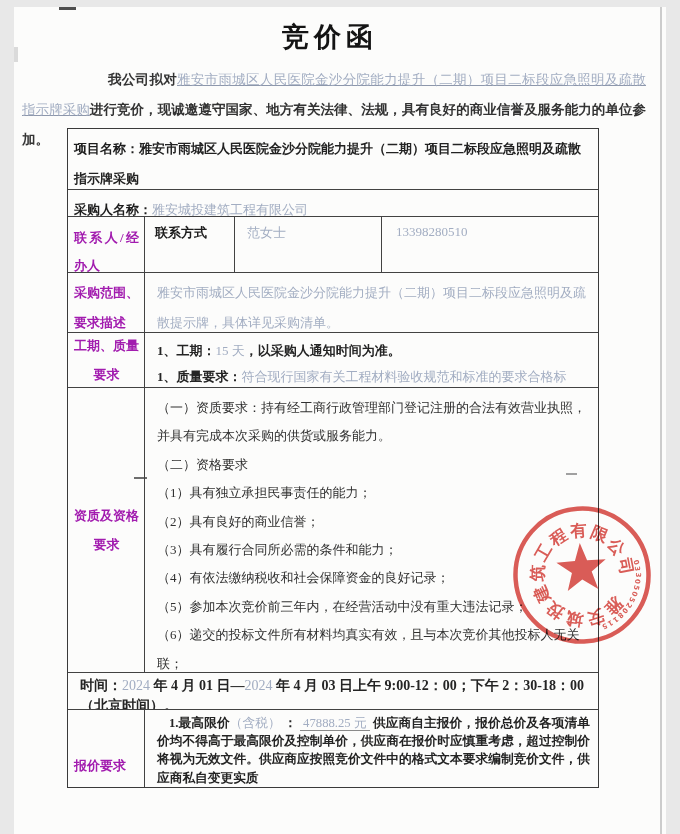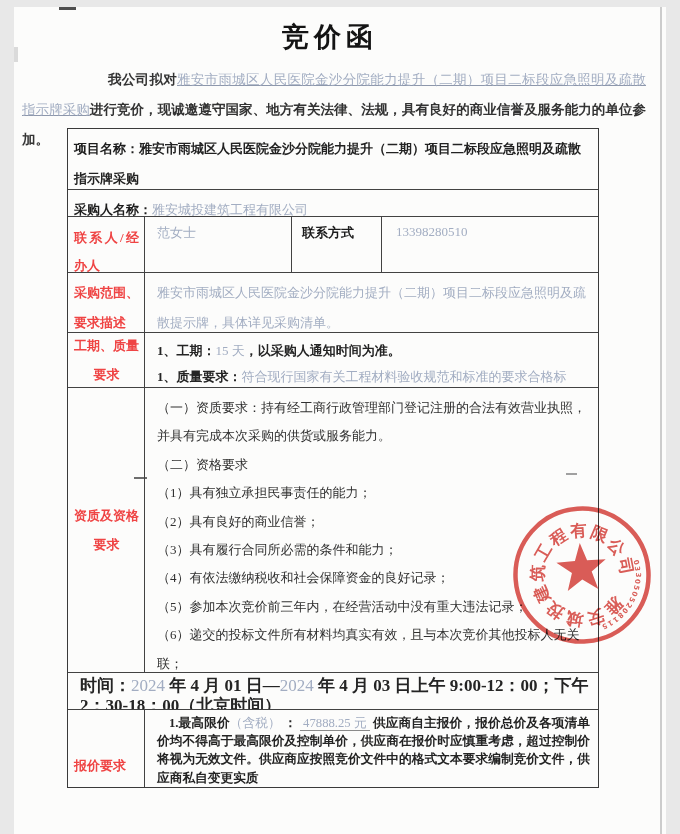--- a/index.html
+++ b/index.html
@@ -34,41 +34,41 @@
     border:1.6px solid #3a3a3a;box-sizing:border-box;
     font-size:13px;
   }
   .row{display:flex;box-sizing:border-box;border-top:1.4px solid #424242;}
   .row:first-child{border-top:none;}
   .r1{height:60px;} .r2{height:27px;} .r3{height:56px;} .r4{height:62px;}
   .r5{height:60px;} .r6{height:55px;} .r7{height:285px;} .r8{height:37px;} .r9{height:78px;}
   .cell{box-sizing:border-box;overflow:hidden;}
   .lab{
     width:77px;border-right:1.3px solid #424242;
-    font-weight:700;color:#ef4444;
+    font-weight:700;color:#a21caf;
     padding:0 5px 0 6px;display:flex;flex-direction:column;
   }
   .content{flex:1;padding:0 8px 0 12px;}
   .full-cell{margin:0;padding:5px 10px 0 6px;line-height:30px;}
   .lbl{font-weight:700;color:#1d1d1d;}
   .bold-val{font-weight:700;color:#222;}
   
   .r3 .c-name{width:147px;border-right:1.3px solid #424242;padding:7px 6px 0 12px;}
   .r3 .c-mlabel{width:90px;border-right:1.3px solid #424242;padding:7px 4px 0 10px;font-weight:700;color:#1d1d1d;}
   .r3 .c-phone{flex:1;padding:7px 4px 0 14px;}
   .lab-contact{padding-top:7px;line-height:28px;text-align:justify;text-justify:inter-character;}
   .lab-top{padding-top:5px;line-height:30px;}
   .lab-mid{justify-content:center;text-align:center;line-height:29px;}
   .lab-bot{justify-content:flex-end;padding-bottom:12px;line-height:19px;}
   .r4 .content{padding-top:4px;line-height:31px;color:#a2adc2;}
   .r5 .content{padding-top:5px;line-height:30px;color:#a2adc2;}
   .r6 .content{padding-top:5px;line-height:26px;}
   .r6 b,.r8 b,.r9 b{font-weight:700;color:#242424;}
   .r7 .content{padding-top:6px;line-height:28.4px;color:#303030;font-weight:500;}
-  .r8 .content{padding-top:3px;line-height:19.5px;font-size:17px;}
+  .r8 .content{padding-top:3px;line-height:19.5px;font-size:14px;}
   .r8 .lab{padding-top:3px;line-height:19.5px;}
   .r8 p,.r9 p{margin:0;}
   .r9 .content{padding-top:4px;line-height:18.2px;font-size:12.7px;}
   .r9 .content p{text-indent:12px;text-align:justify;}
   
   .seal{
     position:absolute;left:496px;top:496px;width:144px;height:144px;
     z-index:3;pointer-events:none;opacity:.85;mix-blend-mode:multiply;
     transform:rotate(-4deg);
   }
@@ -97,22 +97,22 @@
     <div class="row r1">
       <p class="full-cell"><span class="lbl">项目名称：</span><span class="bold-val">雅安市雨城区人民医院金沙分院能力提升（二期）项目二标段应急照明及疏散指示牌采购</span></p>
     </div>
 
     <div class="row r2">
       <p class="full-cell"><span class="lbl">采购人名称：</span><span class="light">雅安城投建筑工程有限公司</span></p>
     </div>
 
     <div class="row r3">
       <div class="cell lab lab-contact">联系人/经办人</div>
+      <div class="cell c-mlabel">联系方式</div>
       <div class="cell c-name light">范女士</div>
-      <div class="cell c-mlabel">联系方式</div>
       <div class="cell c-phone light">13398280510</div>
     </div>
 
 
     <div class="row r5">
       <div class="cell lab lab-top">采购范围、要求描述</div>
       <div class="cell content">雅安市雨城区人民医院金沙分院能力提升（二期）项目二标段应急照明及疏散提示牌，具体详见采购清单。</div>
     </div>
 
     <div class="row r6">

